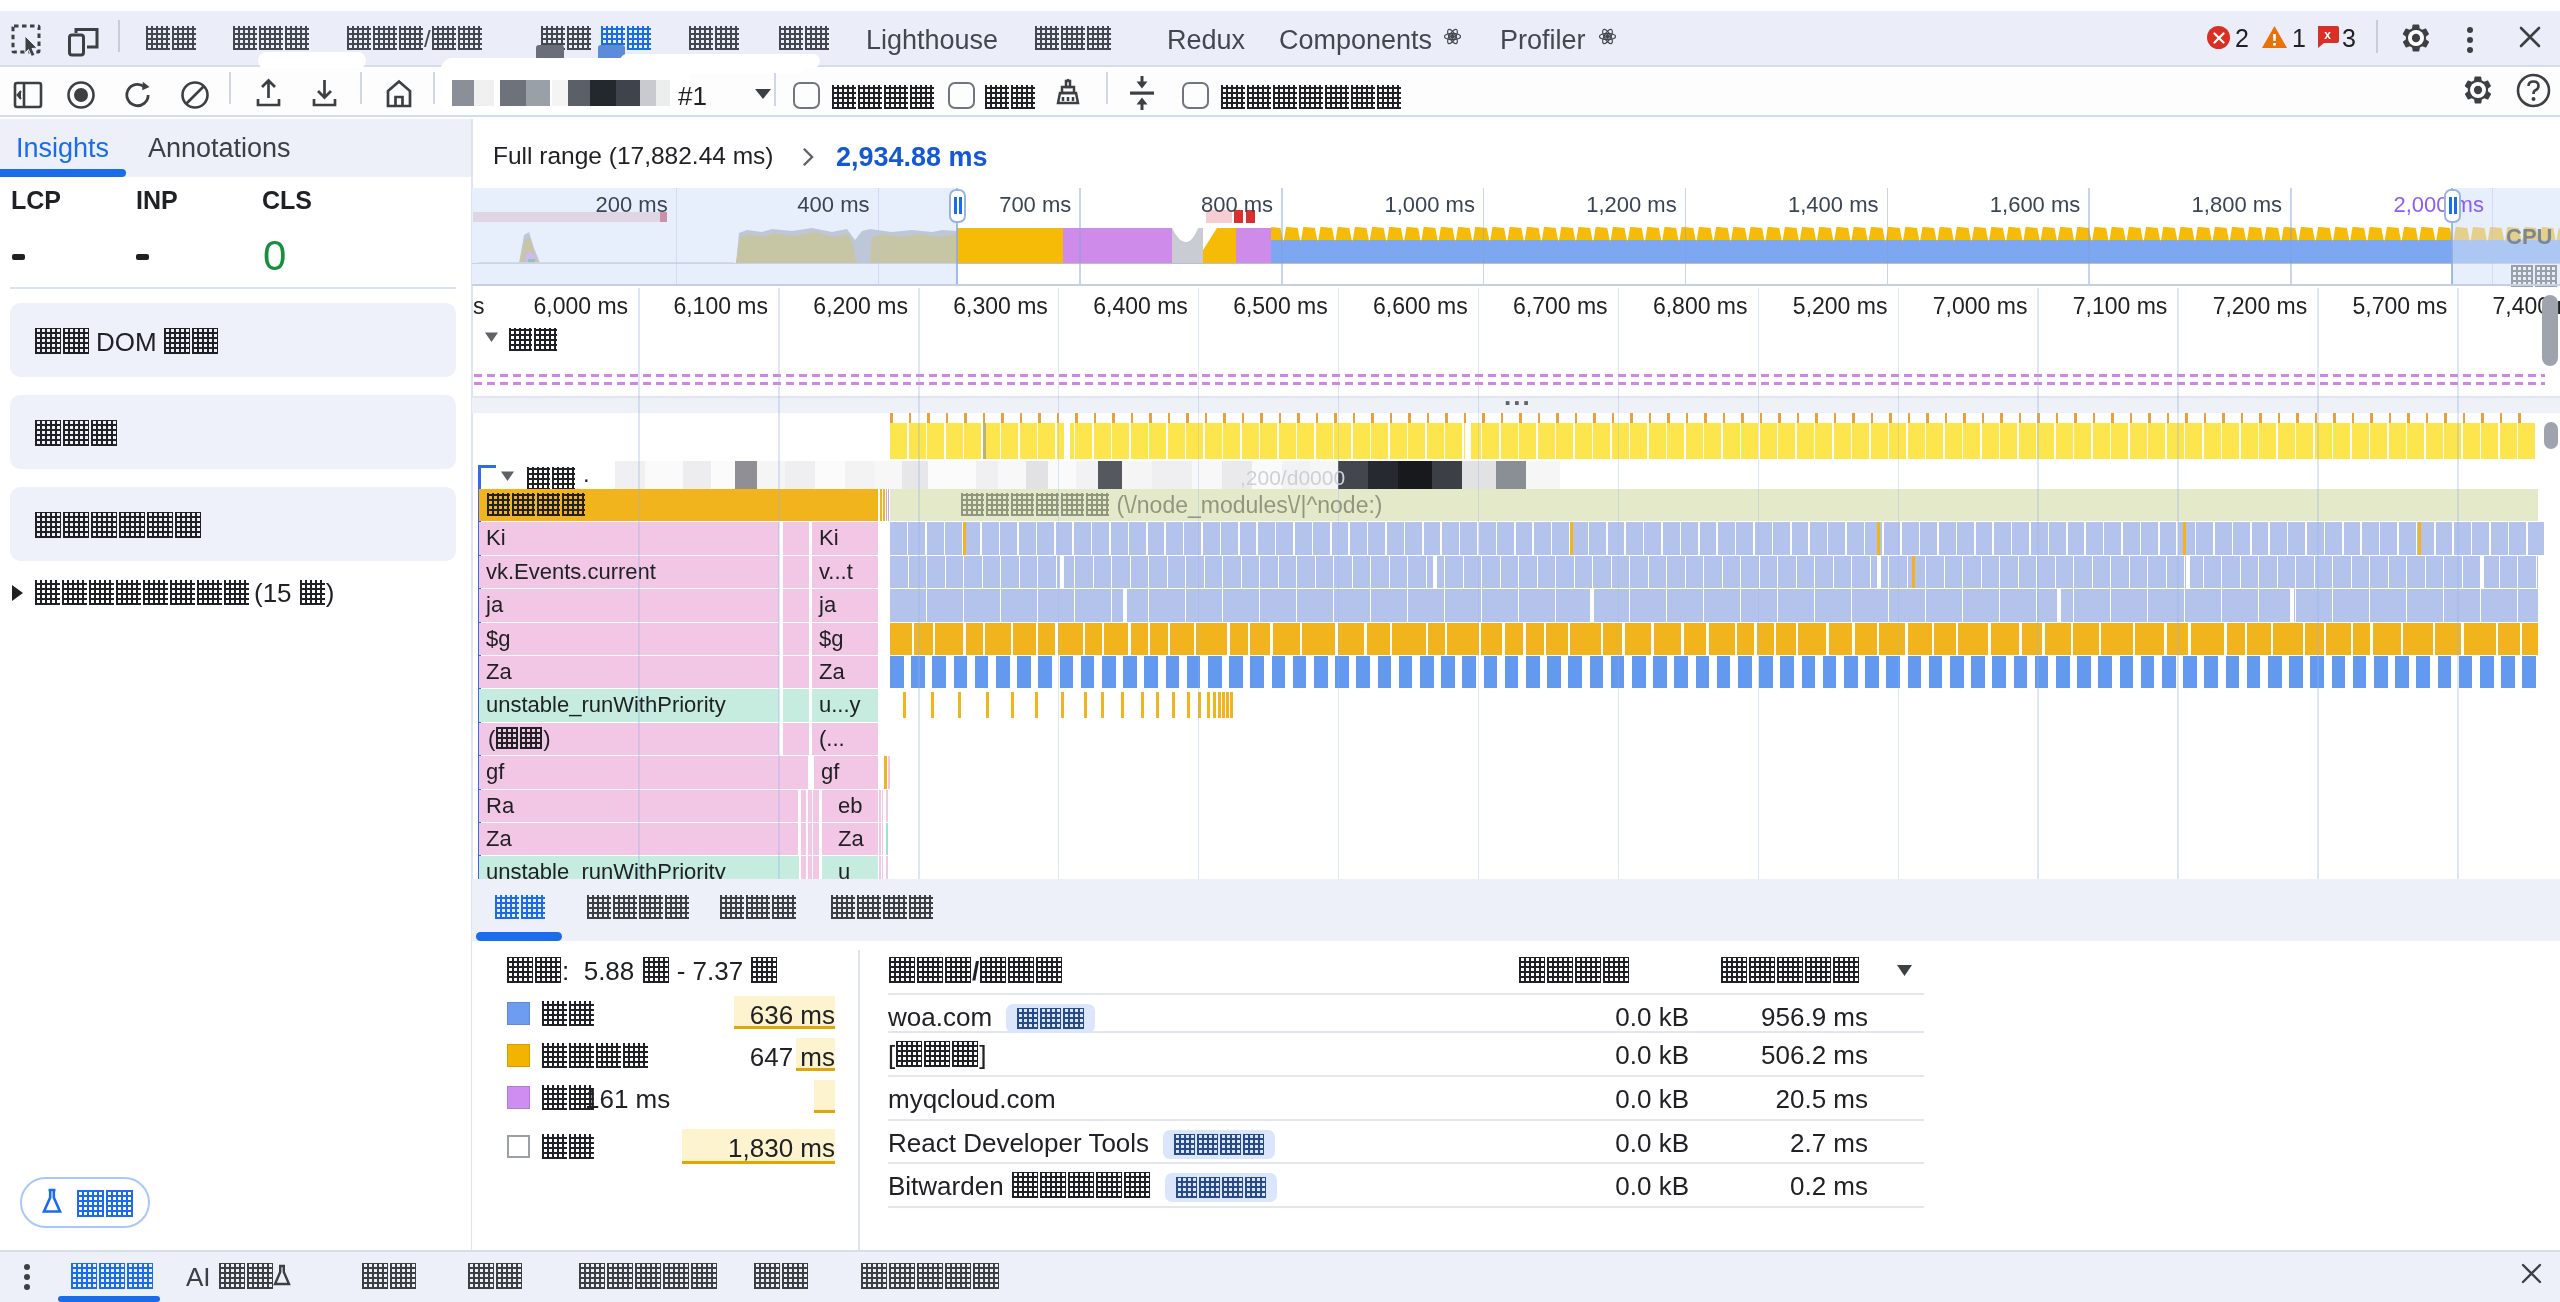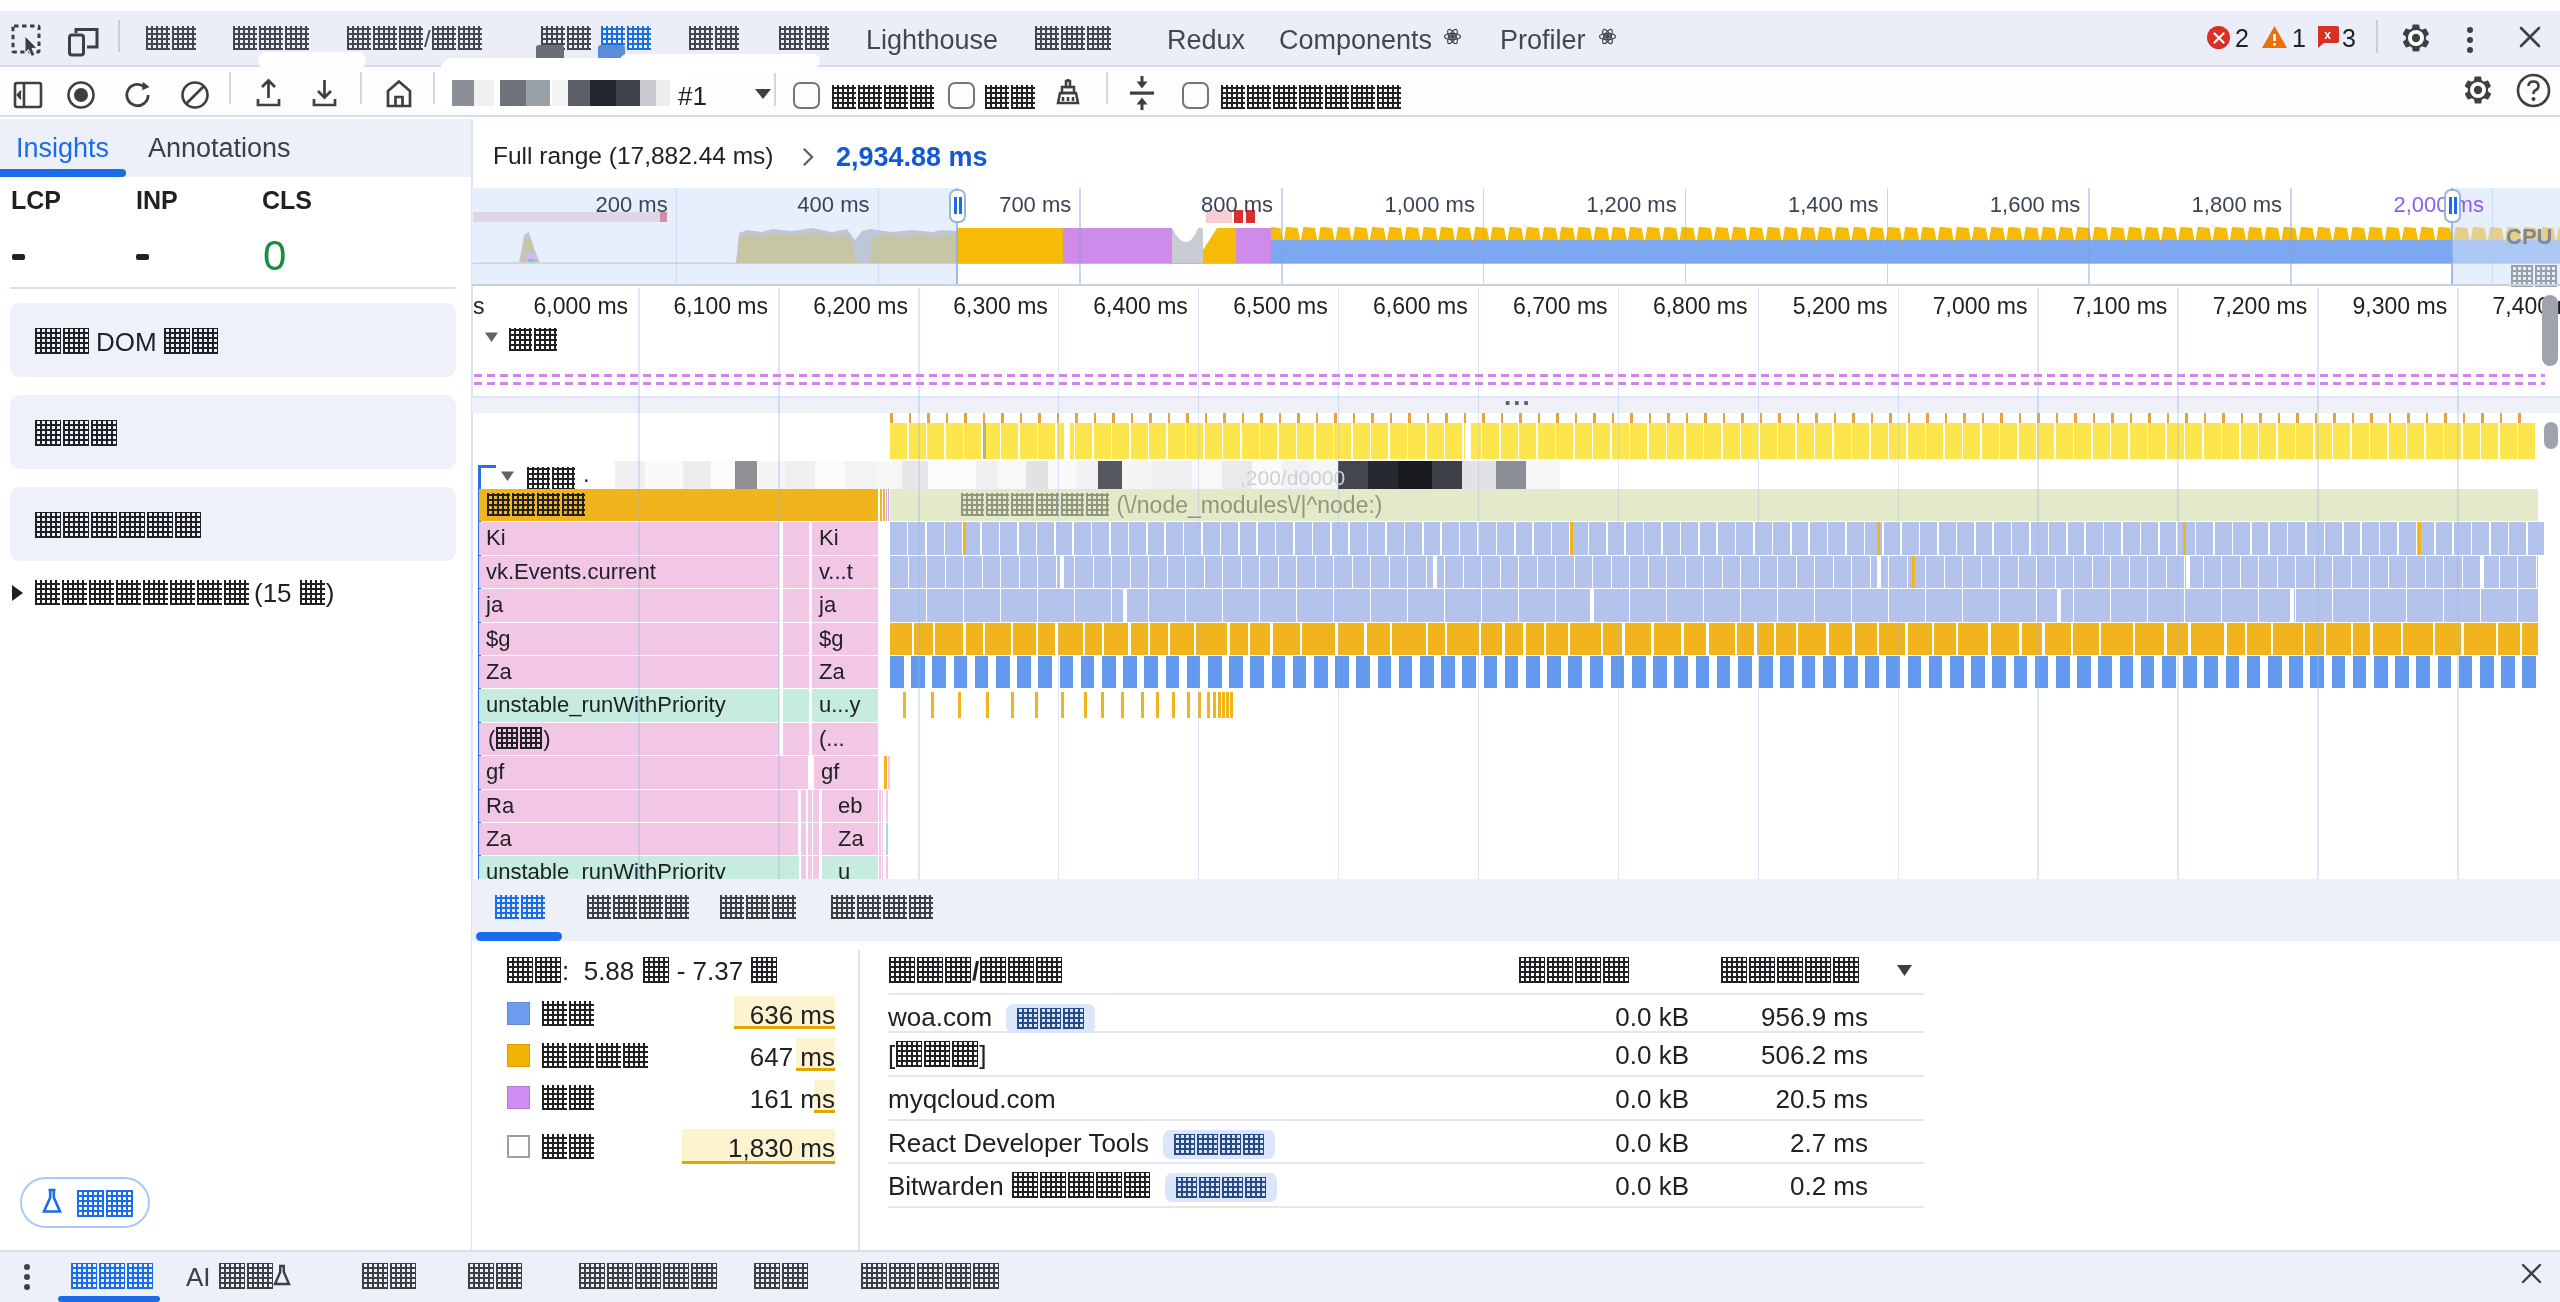--- a/index.html
+++ b/index.html
@@ -254,21 +254,21 @@
 <div class="t" style="position:absolute;left:847.8900000000001px;top:293px;width:200px;text-align:right;color:#202124;font-size:23px">6,300 ms</div>
 <div class="t" style="position:absolute;left:987.8200000000002px;top:293px;width:200px;text-align:right;color:#202124;font-size:23px">6,400 ms</div>
 <div class="t" style="position:absolute;left:1127.75px;top:293px;width:200px;text-align:right;color:#202124;font-size:23px">6,500 ms</div>
 <div class="t" style="position:absolute;left:1267.68px;top:293px;width:200px;text-align:right;color:#202124;font-size:23px">6,600 ms</div>
 <div class="t" style="position:absolute;left:1407.6100000000001px;top:293px;width:200px;text-align:right;color:#202124;font-size:23px">6,700 ms</div>
 <div class="t" style="position:absolute;left:1547.54px;top:293px;width:200px;text-align:right;color:#202124;font-size:23px">6,800 ms</div>
 <div class="t" style="position:absolute;left:1687.4700000000003px;top:293px;width:200px;text-align:right;color:#202124;font-size:23px">5,200 ms</div>
 <div class="t" style="position:absolute;left:1827.4px;top:293px;width:200px;text-align:right;color:#202124;font-size:23px">7,000 ms</div>
 <div class="t" style="position:absolute;left:1967.33px;top:293px;width:200px;text-align:right;color:#202124;font-size:23px">7,100 ms</div>
 <div class="t" style="position:absolute;left:2107.26px;top:293px;width:200px;text-align:right;color:#202124;font-size:23px">7,200 ms</div>
-<div class="t" style="position:absolute;left:2247.19px;top:293px;width:200px;text-align:right;color:#202124;font-size:23px">9,300 ms</div>
+<div class="t" style="position:absolute;left:2247.19px;top:293px;width:200px;text-align:right;color:#202124;font-size:23px">5,700 ms</div>
 <div class="t" style="position:absolute;left:2387.12px;top:293px;width:200px;text-align:right;color:#202124;font-size:23px">7,400 ms</div>
 <div class="t" style="position:absolute;left:473px;top:293px;color:#202124;font-size:23px">s</div>
 <svg style="position:absolute;left:484px;top:331px;width:15px;height:12px;" viewBox="0 0 15 12">
     <path d="M1 1.5 L14 1.5 L7.5 11 Z" fill="#5f6368"></path>
   </svg>
 <div class="t" style="position:absolute;left:508px;top:327px;color:#202124;font-size:23px"><i class="c" style="width:23px;height:23px"></i><i class="c" style="width:23px;height:23px"></i></div>
 <div style="position:absolute;left:474px;top:374px;width:2071px;height:3px;background:repeating-linear-gradient(90deg,#d583ea 0 8px,transparent 8px 13px)"></div>
 <div style="position:absolute;left:474px;top:381.5px;width:2071px;height:3px;background:repeating-linear-gradient(90deg,#d583ea 0 8px,transparent 8px 13px)"></div>
 <div style="position:absolute;left:472px;top:396px;width:2088px;height:2px;background:#dfe5f2"></div>
 <div style="position:absolute;left:472px;top:398px;width:2088px;height:15px;background:#eef1f8"></div>
@@ -1030,21 +1030,21 @@
 <div class="t" style="position:absolute;left:585px;top:1000px;width:250px;text-align:right;color:#202124;font-size:26px">636 ms</div>
 <div style="position:absolute;left:507px;top:1044px;width:23px;height:23px;background:#f2b400;border:1px solid rgba(0,0,0,0.12)"></div>
 <div class="t" style="position:absolute;left:541px;top:1042px;color:#202124;font-size:25px"><i class="c" style="width:25px;height:25px"></i><i class="c" style="width:25px;height:25px"></i><i class="c" style="width:25px;height:25px"></i><i class="c" style="width:25px;height:25px"></i></div>
 <div style="position:absolute;left:796px;top:1038px;width:39px;height:32px;background:#fdf3cf"></div>
 <div style="position:absolute;left:796px;top:1068px;width:39px;height:3px;background:#e2a604"></div>
 <div class="t" style="position:absolute;left:585px;top:1042px;width:250px;text-align:right;color:#202124;font-size:26px">647 ms</div>
 <div style="position:absolute;left:507px;top:1086px;width:23px;height:23px;background:#cf8df2;border:1px solid rgba(0,0,0,0.12)"></div>
 <div class="t" style="position:absolute;left:541px;top:1084px;color:#202124;font-size:25px"><i class="c" style="width:25px;height:25px"></i><i class="c" style="width:25px;height:25px"></i></div>
 <div style="position:absolute;left:814px;top:1080px;width:21px;height:32px;background:#fdf3cf"></div>
 <div style="position:absolute;left:814px;top:1110px;width:21px;height:3px;background:#e2a604"></div>
-<div class="t" style="position:absolute;left:585px;top:1084px;width:250px;text-align:right;color:#202124;font-size:26px">161 ms</div>
+<div class="t" style="position:absolute;left:585px;top:1084px;width:250px;text-align:left;color:#202124;font-size:26px">161 ms</div>
 <div style="position:absolute;left:507px;top:1135px;width:23px;height:23px;background:#fff;border:2px solid #9aa0a6"></div>
 <div class="t" style="position:absolute;left:541px;top:1133px;color:#202124;font-size:25px"><i class="c" style="width:25px;height:25px"></i><i class="c" style="width:25px;height:25px"></i></div>
 <div style="position:absolute;left:682px;top:1129px;width:153px;height:34px;background:#fdf3cf"></div>
 <div style="position:absolute;left:682px;top:1161px;width:153px;height:3px;background:#e2a604"></div>
 <div class="t" style="position:absolute;left:585px;top:1133px;width:250px;text-align:right;color:#202124;font-size:26px">1,830 ms</div>
 <div style="position:absolute;left:858px;top:950px;width:2px;height:305px;background:#dfe3ee"></div>
 <div class="t" style="position:absolute;left:888px;top:956px;color:#202124;font-size:26px;font-weight:700"><i class="c" style="width:26px;height:26px"></i><i class="c" style="width:26px;height:26px"></i><i class="c" style="width:26px;height:26px"></i>/<i class="c" style="width:26px;height:26px"></i><i class="c" style="width:26px;height:26px"></i><i class="c" style="width:26px;height:26px"></i></div>
 <div class="t" style="position:absolute;left:1510px;top:956px;width:120px;text-align:right;color:#202124;font-size:26px;font-weight:700"><i class="c" style="width:26px;height:26px"></i><i class="c" style="width:26px;height:26px"></i><i class="c" style="width:26px;height:26px"></i><i class="c" style="width:26px;height:26px"></i></div>
 <div class="t" style="position:absolute;left:1700px;top:956px;width:160px;text-align:right;color:#202124;font-size:26px;font-weight:700"><i class="c" style="width:26px;height:26px"></i><i class="c" style="width:26px;height:26px"></i><i class="c" style="width:26px;height:26px"></i><i class="c" style="width:26px;height:26px"></i><i class="c" style="width:26px;height:26px"></i></div>
 <svg style="position:absolute;left:1896px;top:964px;width:17px;height:13px;" viewBox="0 0 17 13">

